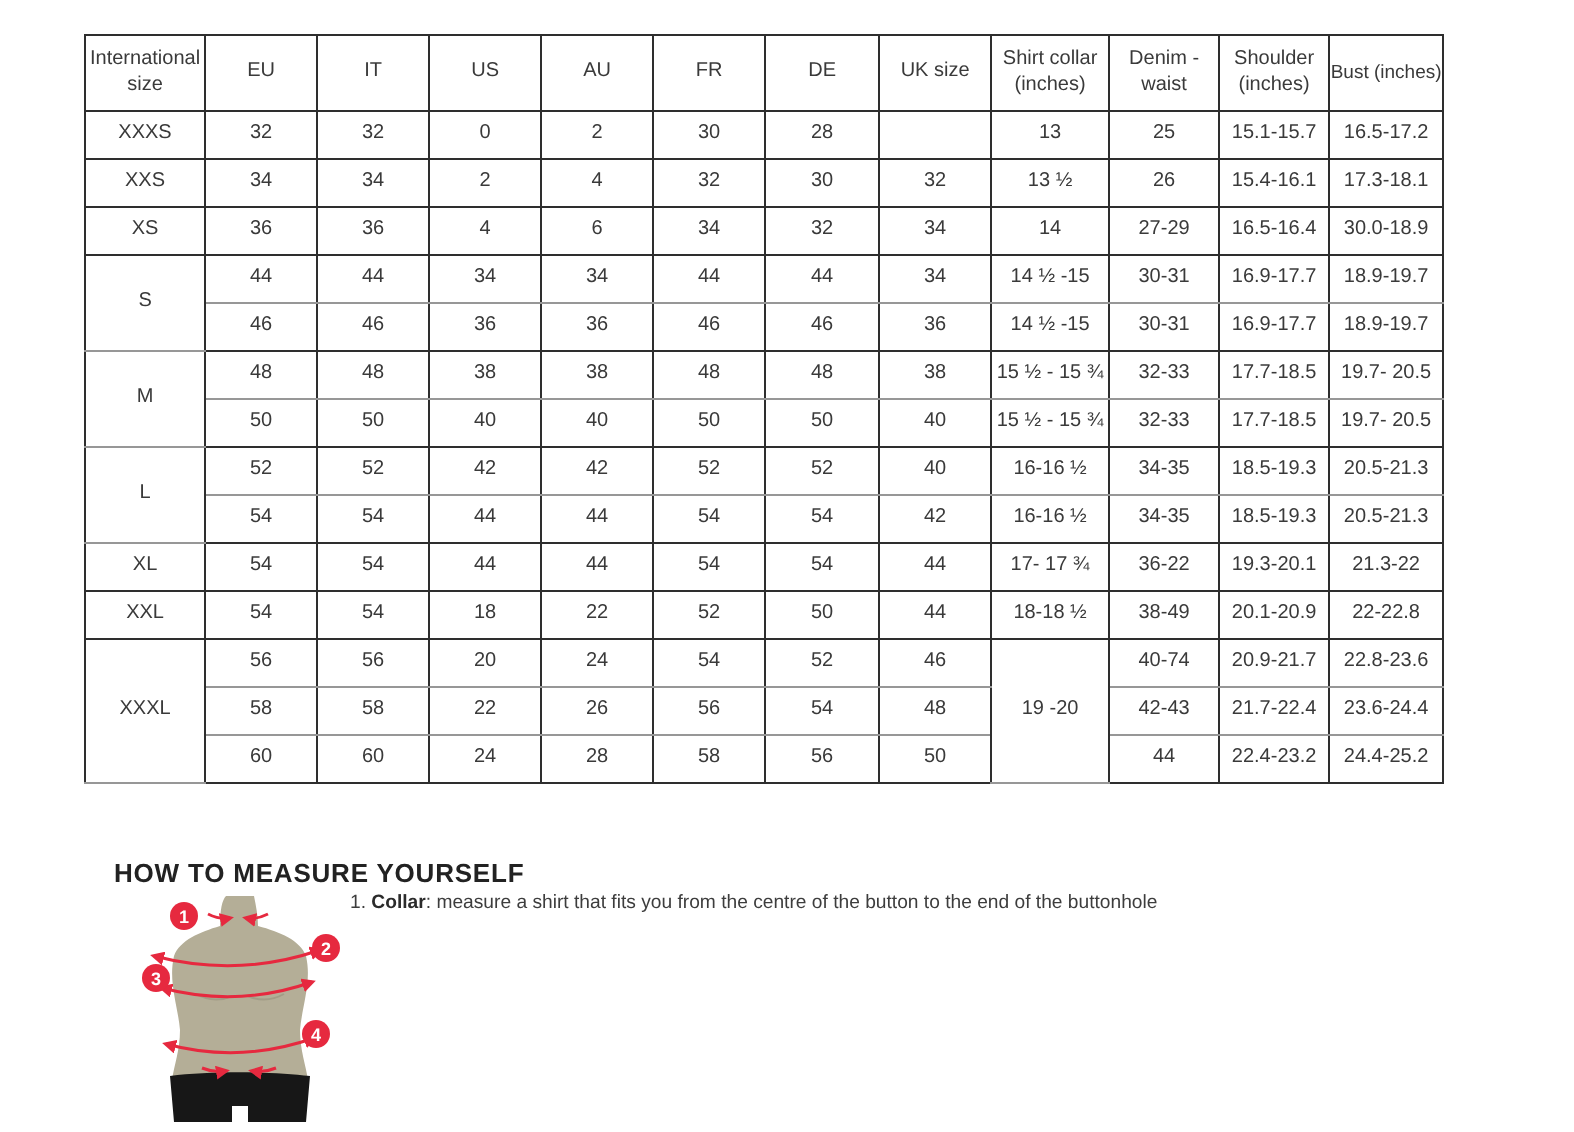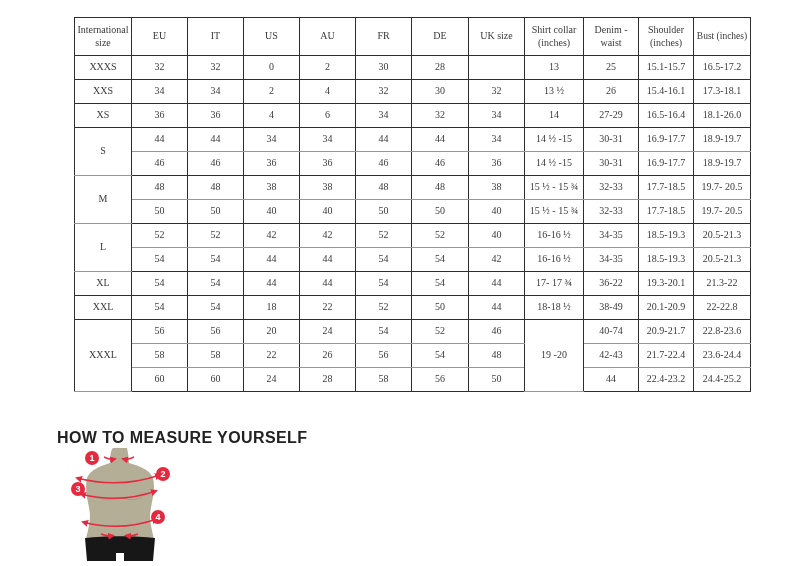--- a/index.html
+++ b/index.html
@@ -3,38 +3,38 @@
 <meta charset="utf-8">
 <style>
   * { margin:0; padding:0; box-sizing:border-box; }
   html,body { background:#fff; }
   body {
     width:787px; height:566px; position:relative; overflow:hidden;
     font-family:"Liberation Sans", sans-serif; color:#3a3a3a;
   }
   
   .size-table {
-    position:absolute; left:74px; top:17px;
-    border-collapse:collapse; table-layout:fixed;font-family:Liberation Serif, serif;
+    position:absolute; left:42px; top:17px;
+    border-collapse:collapse; table-layout:fixed;
   }
   .size-table th, .size-table td {
     border:1px solid #2e2e2e;
     font-size:10px; font-weight:400; color:#3a3a3a;
     text-align:center; vertical-align:middle;
     padding:1px 2px; line-height:1.25;
   }
   .size-table th { height:38px; }
   .size-table td { height:24px; white-space:nowrap; }
   .size-table th:last-child { white-space:nowrap; font-size:9.5px; padding:1px 0; }
   tr.light-top td    { border-top:1px solid #979797; }
   tr.light-bottom td { border-bottom:1px solid #979797; }
   
   .measure-title {
     position:absolute; left:57px; top:429px;
-    font-size:16px; font-weight:bold; color:#222; letter-spacing:.4px;
+    font-size:13px; font-weight:bold; color:#222; letter-spacing:.4px;
   }
   .mannequin { position:absolute; left:64px; top:447px; }
   .measure-list {
     position:absolute; left:175px; top:447px; width:575px;
     list-style:none; font-size:9.6px; color:#3d3d3d;
   }
   .measure-list li { margin-bottom:8.8px; line-height:10px; }
   .measure-list .bold { font-weight:bold; color:#2b2b2b; }
 </style>
 </head>
@@ -105,21 +105,21 @@
         <td>36</td>
         <td>36</td>
         <td>4</td>
         <td>6</td>
         <td>34</td>
         <td>32</td>
         <td>34</td>
         <td>14</td>
         <td>27-29</td>
         <td>16.5-16.4</td>
-        <td>18.1-26.0</td>
+        <td>30.0-18.9</td>
       </tr>
       <tr class="light-bottom">
         <td rowspan="2">S</td>
         <td>44</td>
         <td>44</td>
         <td>34</td>
         <td>34</td>
         <td>44</td>
         <td>44</td>
         <td>34</td>
@@ -295,13 +295,14 @@
     <circle cx="99" cy="27" r="7" fill="#e6293f"></circle>
     <text x="99" y="30.3" fill="#fff">2</text>
     <circle cx="14" cy="42" r="7" fill="#e6293f"></circle>
     <text x="14" y="45.3" fill="#fff">3</text>
     <circle cx="94" cy="70" r="7" fill="#e6293f"></circle>
     <text x="94" y="73.3" fill="#fff">4</text>
   </g>
 </svg>
 
 <ol id="measure-list" class="measure-list">
+    <li><span>1. </span><span class="bold">Collar</span><span>: measure a shirt that fits you from the centre of the button to the end of the buttonhole</span></li>
   </ol>
 
 </body></html>

